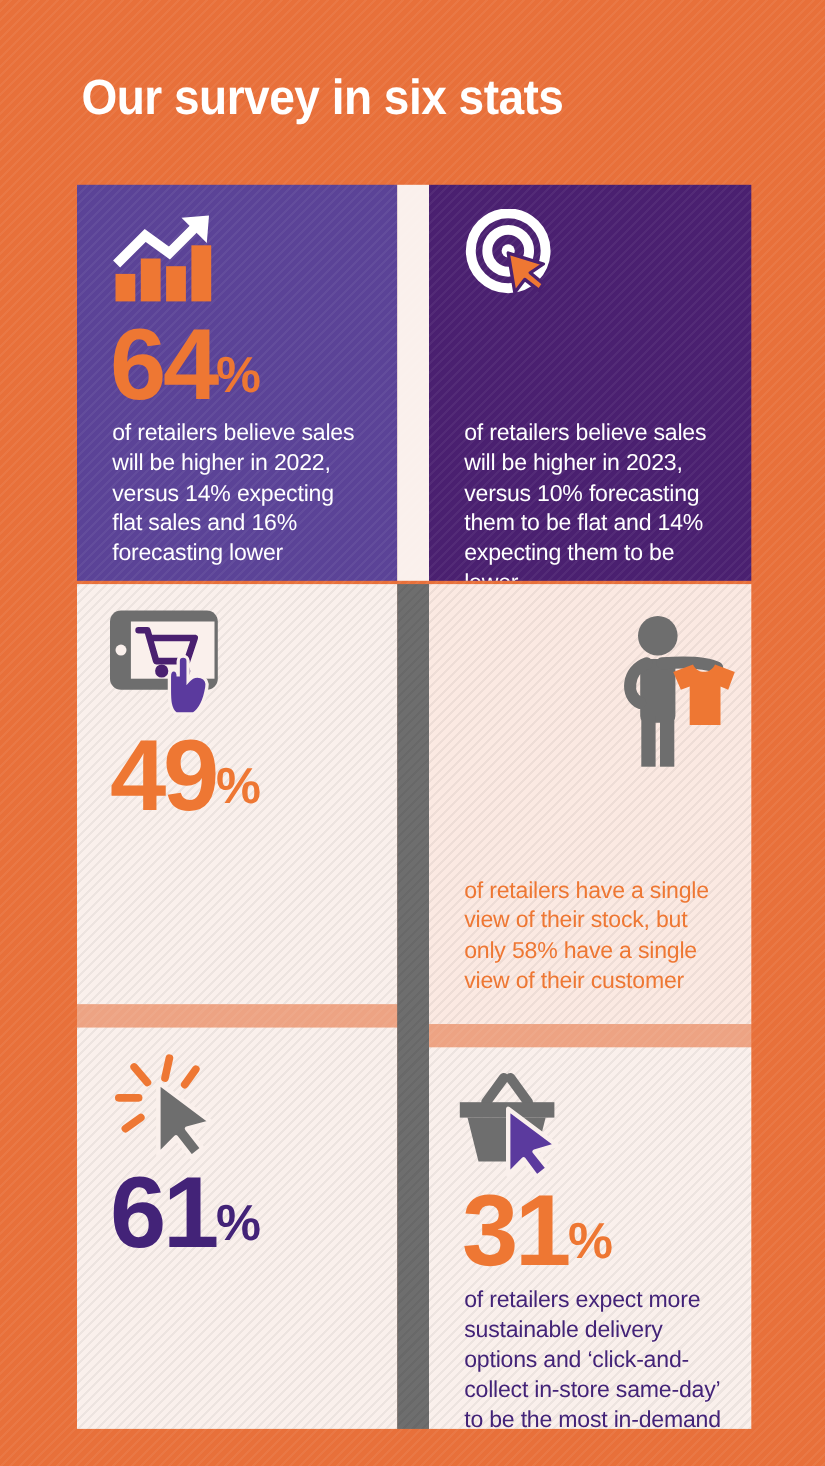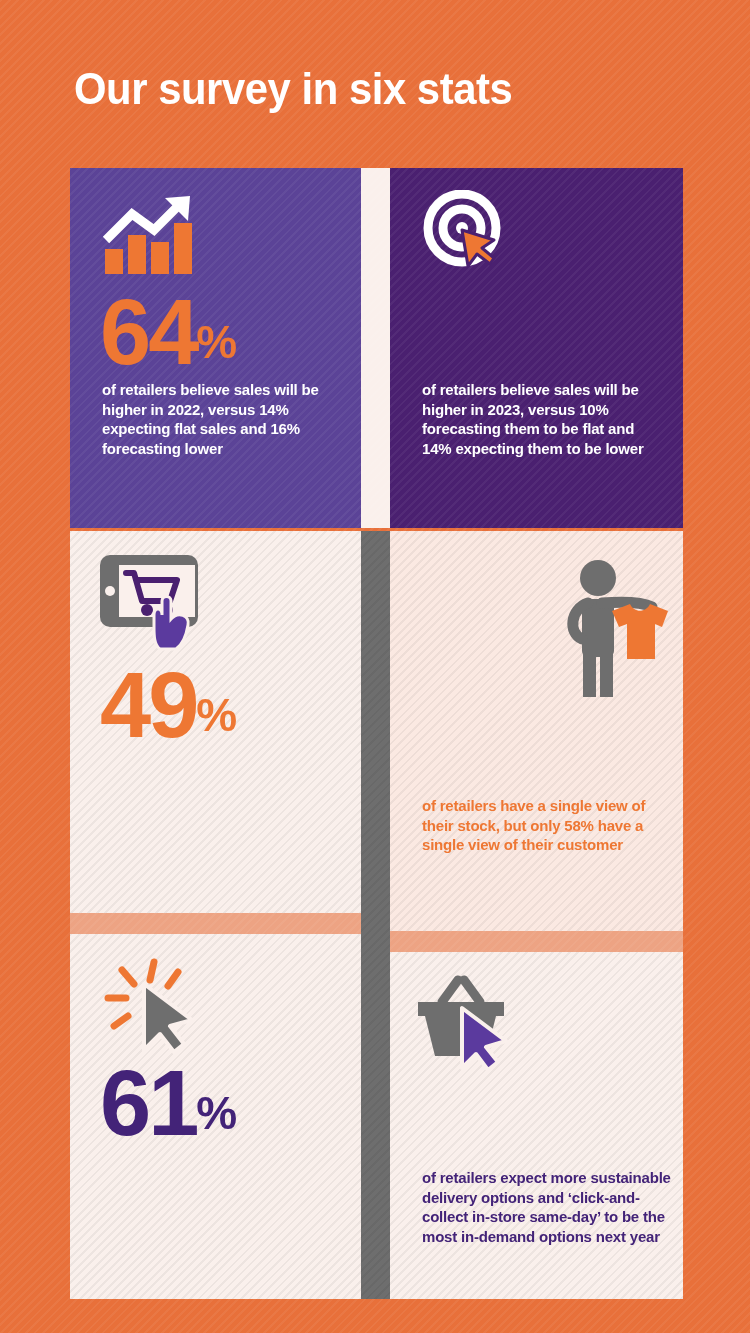--- a/index.html
+++ b/index.html
@@ -75,21 +75,21 @@
   .stat{
     position:absolute;
     font-weight:bold; line-height:0.85;
     letter-spacing:-3px;
     white-space:nowrap;
   }
   .stat .num{ font-size:92px; }
   .stat .pct{ font-size:46px; vertical-align:super; letter-spacing:-1px; }
   .body{
     position:absolute;
-    font-size:15px; font-weight:bold; line-height:1.30;
+    font-size:21px; font-weight:normal; line-height:1.30;
     letter-spacing:-0.2px;
   }
   .c-orange{ color:#EE7733; }
   .c-purple{ color:#432378; }
   .c-white { color:#FFFFFF; }
 </style>
 </head>
 <body>
 
 <div id="page-title">Our survey in six stats</div>
@@ -183,16 +183,19 @@
   <div class="panel col-r r3-right p-cream stripes-dark">
     <div class="icon-wrap" style="left:26px; top:22px;">
       <svg width="110" height="100" viewBox="0 0 110 100">
         <path d="M26 28 L42 6" stroke="#6E6E6E" stroke-width="9" stroke-linecap="round"></path>
         <path d="M64 28 L48 6" stroke="#6E6E6E" stroke-width="9" stroke-linecap="round"></path>
         <rect x="2" y="28" width="86" height="14" fill="#6E6E6E"></rect>
         <path d="M9 42 L80 42 L70 82 L19 82 Z" fill="#6E6E6E"></path>
         <path d="M46 34 L46 94 L60 80 L72 96 L82 88 L70 73 L90 67 Z" fill="#5B3A9E" stroke="#FAF0EC" stroke-width="4" stroke-linejoin="round"></path>
       </svg>
     </div>
+    <div class="stat c-orange" style="left:30px; top:128px;">
+      <span class="num">31</span><span class="pct">%</span>
+    </div>
     <div class="body c-purple" style="left:32px; top:216px; width:250px;">of retailers expect more sustainable delivery options and ‘click-and-collect in-store same-day’ to be the most in-demand options next year</div>
   </div>
 
 </div>
 
 </body></html>

